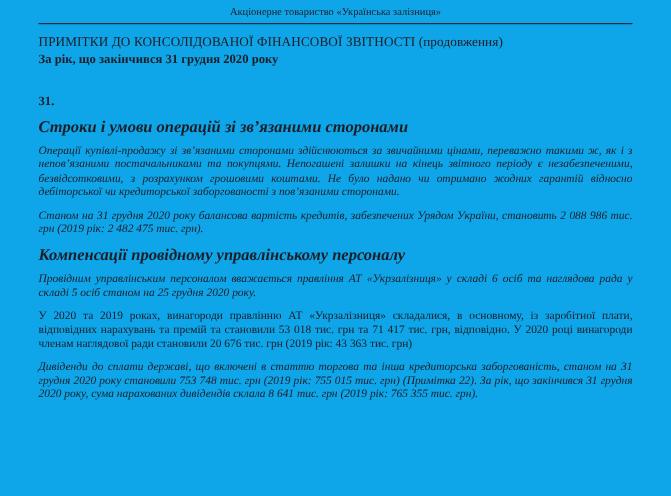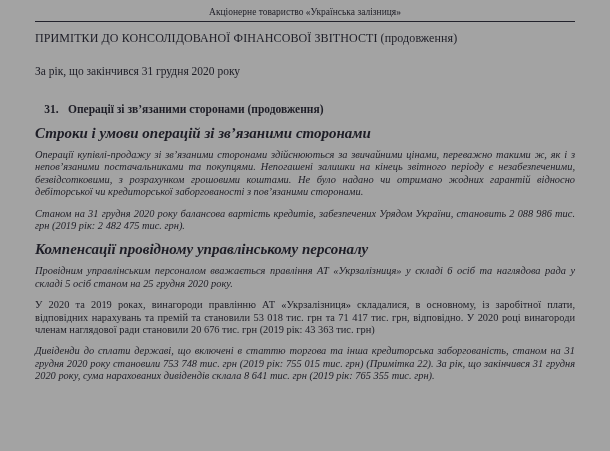--- a/index.html
+++ b/index.html
@@ -6,21 +6,21 @@
     margin: 0;
     padding: 0;
     background: #ffffff;
   }
   .page {
     position: relative;
     width: 610px;
     height: 451px;
     box-sizing: border-box;
     padding: 6px 35px 0 35px;
-    background: #a3a3a3;
+    background: #0ea5e9;
     font-family: "Liberation Serif", "DejaVu Serif", serif;
     color: #1d1d26;
     overflow: hidden;
   }
   .running-header {
     text-align: center;
     font-size: 9.5px;
     line-height: 12px;
     padding-bottom: 3px;
     border-bottom: 1.2px solid #22222c;
@@ -28,42 +28,41 @@
   .doc-title {
     font-size: 12px;
     font-weight: normal;
     line-height: 17px;
     margin-top: 8px;
     white-space: nowrap;
     letter-spacing: 0.1px;
   }
   .doc-period {
     font-size: 11.5px;
-    font-weight: normal;
+    font-weight: bold;
     line-height: 14px;
-    margin-top: 17px;
+    margin-top: 0;
   }
   .doc-units {
     font-size: 10.5px;
     font-weight: bold;
     font-style: italic;
     line-height: 13px;
     margin-top: 9px;
   }
   .section-heading {
     display: flex;
     margin-top: 24px;
     font-size: 11.5px;
     font-weight: bold;
     line-height: 14px;
   }
   .section-number {
     flex: none;
     width: 33px;
-    text-align: center;
   }
   .subheading {
     font-size: 15px;
     font-weight: bold;
     font-style: italic;
     line-height: 13px;
     margin: 11px 0 0 0;
   }
   .para {
     font-size: 10.4px;
@@ -82,21 +81,20 @@
 
   <div class="running-header">Акціонерне товариство «Українська залізниця»</div>
 
   <div class="doc-title">ПРИМІТКИ ДО КОНСОЛІДОВАНОЇ ФІНАНСОВОЇ ЗВІТНОСТІ (продовження)</div>
 
   <div class="doc-period">За рік, що закінчився 31 грудня 2020 року</div>
 
 
   <div class="section-heading">
     <span class="section-number">31.</span>
-    <span class="section-title">Операції зі зв’язаними сторонами (продовження)</span>
   </div>
 
   <div class="subheading">Строки і умови операцій зі зв’язаними сторонами</div>
 
   <p class="para first-para">Операції купівлі-продажу зі зв’язаними сторонами здійснюються за звичайними цінами, переважно такими ж, як і з непов’язаними постачальниками та покупцями. Непогашені залишки на кінець звітного періоду є незабезпеченими, безвідсотковими, з розрахунком грошовими коштами. Не було надано чи отримано жодних гарантій відносно дебіторської чи кредиторської заборгованості з пов’язаними сторонами.</p>
 
 
   <p class="para first-para">Станом на 31 грудня 2020 року балансова вартість кредитів, забезпечених Урядом України, становить 2 088 986 тис. грн (2019 рік: 2 482 475 тис. грн).</p>
 
   <div class="subheading">Компенсації провідному управлінському персоналу</div>

